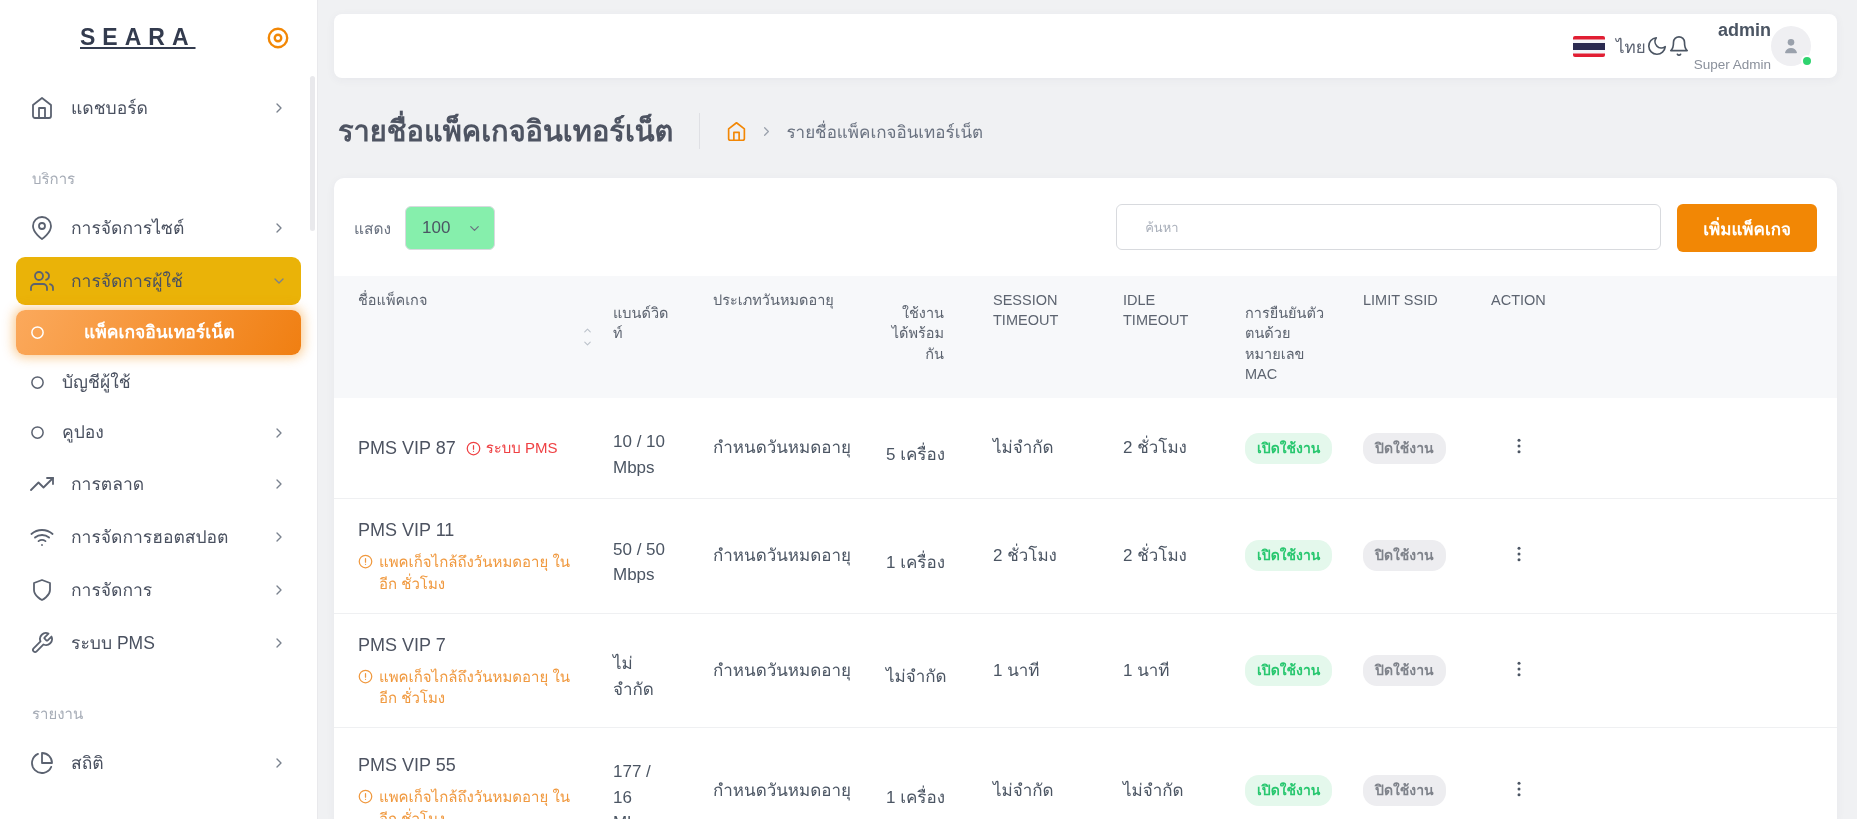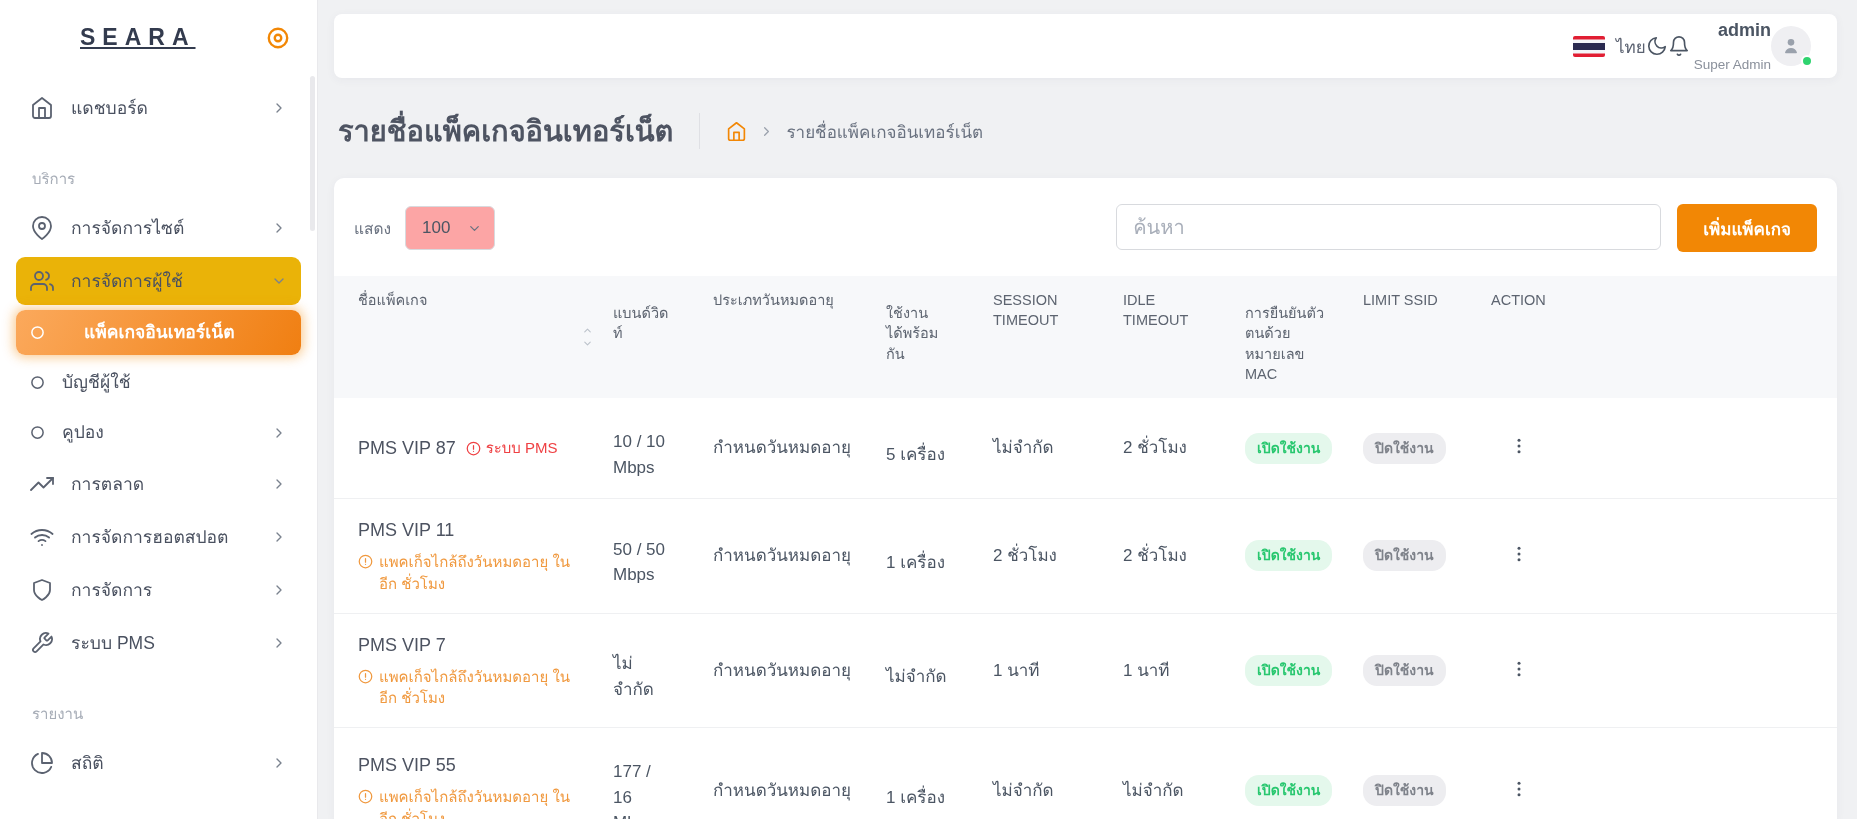--- a/index.html
+++ b/index.html
@@ -62,25 +62,25 @@
   .bc-label { font-size:17px; color:#6a7280; }
 
   .content-card { background:#fff; border-radius:10px 10px 0 0; flex:1;
                   box-shadow:0 2px 10px rgba(60,60,90,.05);
                   display:flex; flex-direction:column; overflow:hidden; }
   .controls { display:flex; padding:26px 20px 24px 20px; gap:16px; flex-shrink:0; }
   .show-group { display:flex; align-items:center; gap:14px; font-size:15.5px; color:#6a7280; }
   .select { min-width:90px; height:44px; border:1px solid #d8dade; border-radius:6px;
             display:flex; align-items:center; justify-content:space-between;
             padding:0 12px 0 16px; font-size:17px; color:#4b5563; cursor:pointer; gap:12px;
-            background:#fca5a5; }
+            background:#86efac; }
   .select .chev { color:#6a7280; display:flex; }
   .spacer { flex:1; }
   .search-input { width:545px; height:46px; border:1px solid #d8dade; border-radius:6px;
-                  padding:0 16px; font-size:20px; color:#4b5563; outline:none; background:#fff; }
+                  padding:0 28px; font-size:13px; color:#4b5563; outline:none; background:#fff; }
   .search-input::placeholder { color:#a9afba; }
   .add-btn { height:48px; background:#f28705; color:#fff; border:none; border-radius:6px;
              padding:0 26px; font-size:17px; font-weight:600; cursor:pointer; }
 
   table { width:100%; border-collapse:collapse; table-layout:fixed; }
   thead th { background:#f7f8fa; text-align:left; vertical-align:top; padding:14px 12px;
              font-size:14.5px; font-weight:500; color:#5d6470; line-height:1.4; position:relative; }
   thead th:first-child { padding-left:24px; }
   tbody td { padding:18px 12px; border-bottom:1px solid #eff0f2; vertical-align:middle;
              font-size:17px; color:#4b5563; line-height:1.5; }
@@ -353,21 +353,21 @@
               <th><span class="th-label">ชื่อแพ็คเกจ</span><span class="sort">
                   <svg viewBox="0 0 24 24" width="11" height="11" fill="none" stroke="currentColor" stroke-width="2.4" stroke-linecap="round" stroke-linejoin="round">
                     <polyline points="18 15 12 9 6 15"></polyline>
                   </svg>
                   <svg viewBox="0 0 24 24" width="11" height="11" fill="none" stroke="currentColor" stroke-width="2.4" stroke-linecap="round" stroke-linejoin="round">
                     <polyline points="6 9 12 15 18 9"></polyline>
                   </svg>
                 </span></th>
               <th><span class="th-label narrow" style="max-width: 58px;">แบนด์วิดท์</span></th>
               <th><span class="th-label">ประเภทวันหมดอายุ</span></th>
-              <th><span class="th-label narrow" style="max-width: 58px;">ใช้งานได้พร้อมกัน</span></th>
+              <th><span class="th-label narrow" style="max-width: 58px; text-align: right;">ใช้งานได้พร้อมกัน</span></th>
               <th><span class="th-label">SESSION TIMEOUT</span></th>
               <th><span class="th-label">IDLE TIMEOUT</span></th>
               <th><span class="th-label narrow" style="max-width: 92px;">การยืนยันตัวตนด้วยหมายเลข MAC</span></th>
               <th><span class="th-label">LIMIT SSID</span></th>
               <th><span class="th-label">ACTION</span></th>
             </tr>
           </thead>
         <tbody>
             <tr>
               <td>

